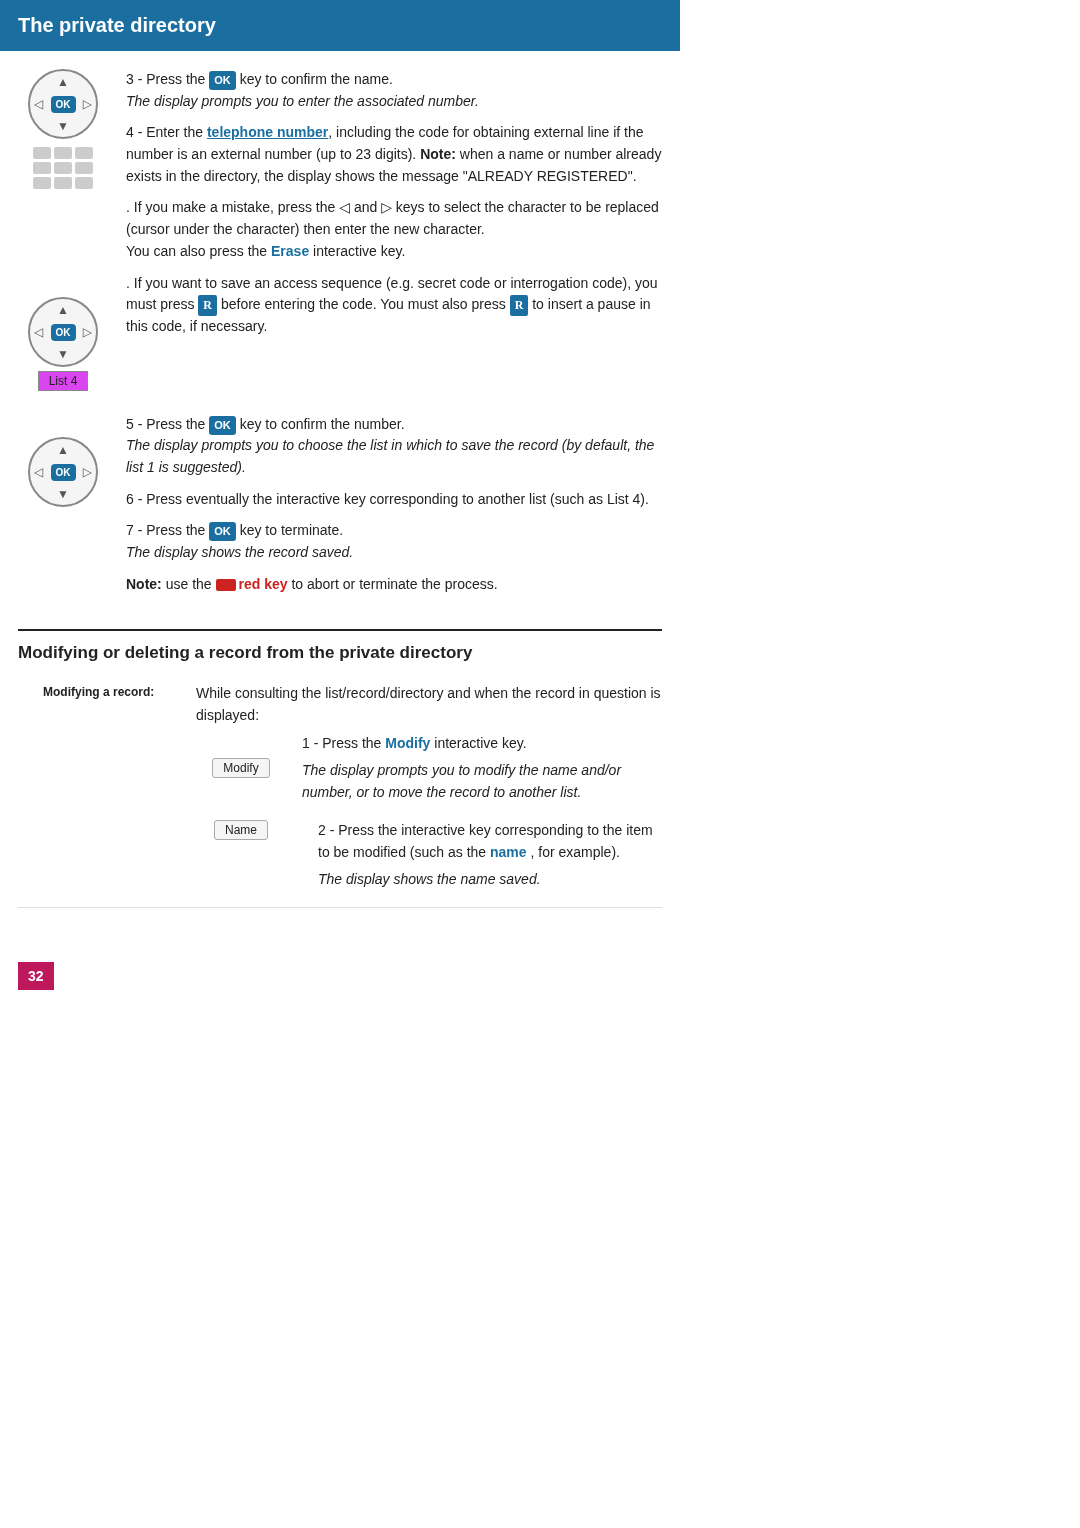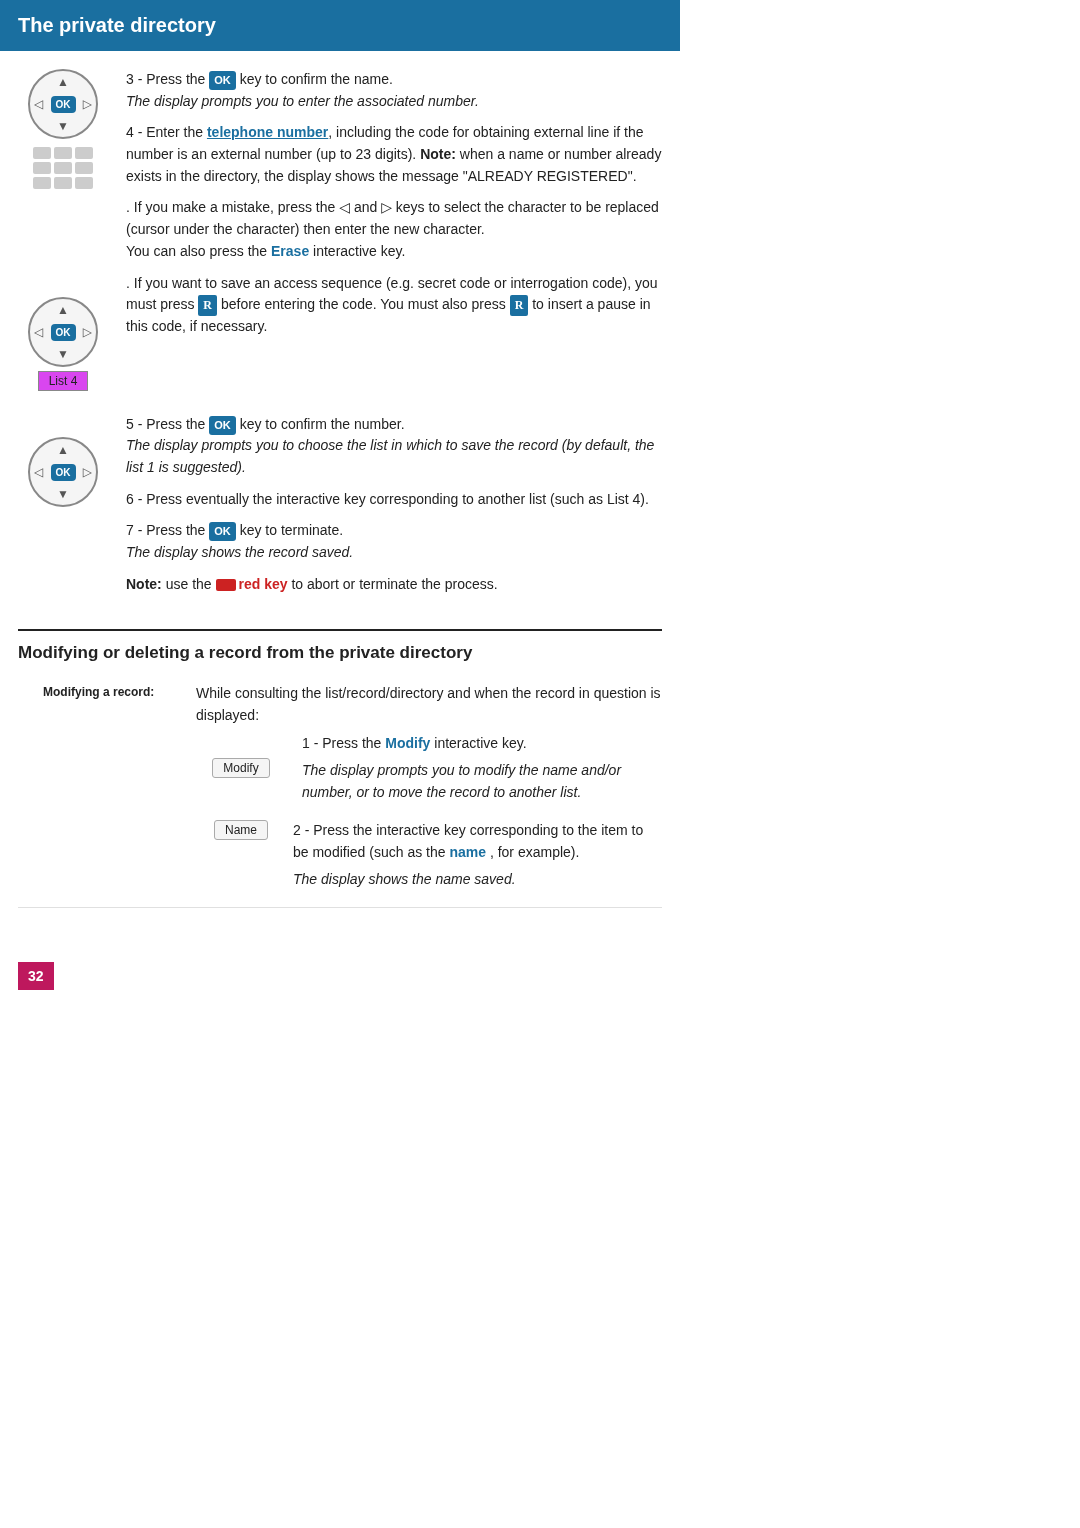--- a/index.html
+++ b/index.html
@@ -350,21 +350,21 @@
           <div>
             <p>
               <span>1 - Press the</span>
               <span class="blue">Modify</span>
               <span>interactive key.</span>
             </p>
             <p class="italic">The display prompts you to modify the name and/or number, or to move the record to another list.</p>
           </div>
         </div>
 
-        <div style="display:flex; gap:7px; align-items:flex-start;justify-content:space-between;">
+        <div style="display:flex; gap:32px; align-items:flex-start;justify-content:space-between;">
           <div style="min-width:90px; display:flex; justify-content:center;">
             <span class="interactive-key-btn">Name</span>
           </div>
           <div>
             <p>
               <span>2 - Press the interactive key corresponding to the item to be modified (such as the</span>
               <span class="bold blue">name</span>
               <span>, for example).</span>
             </p>
             <p class="italic">The display shows the name saved.</p>

